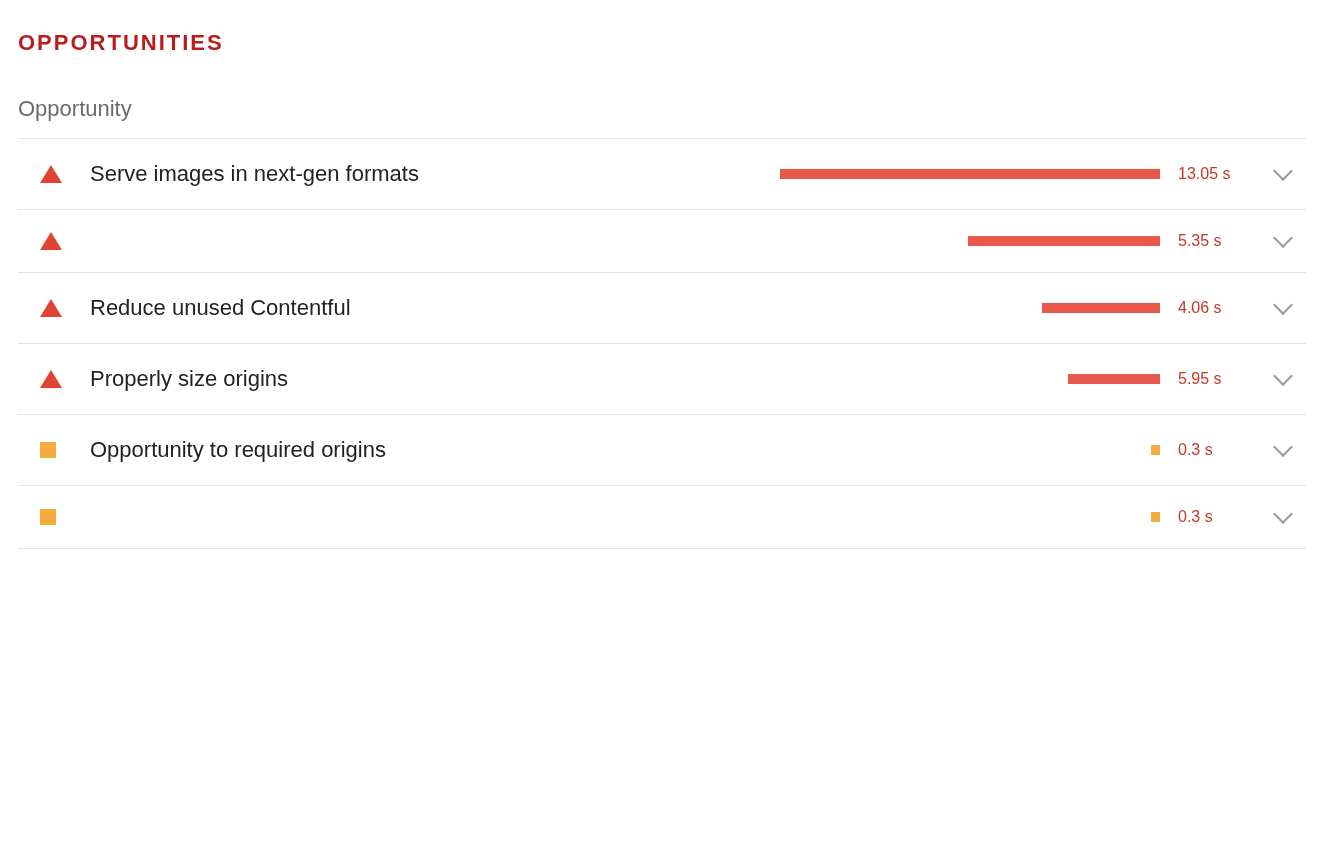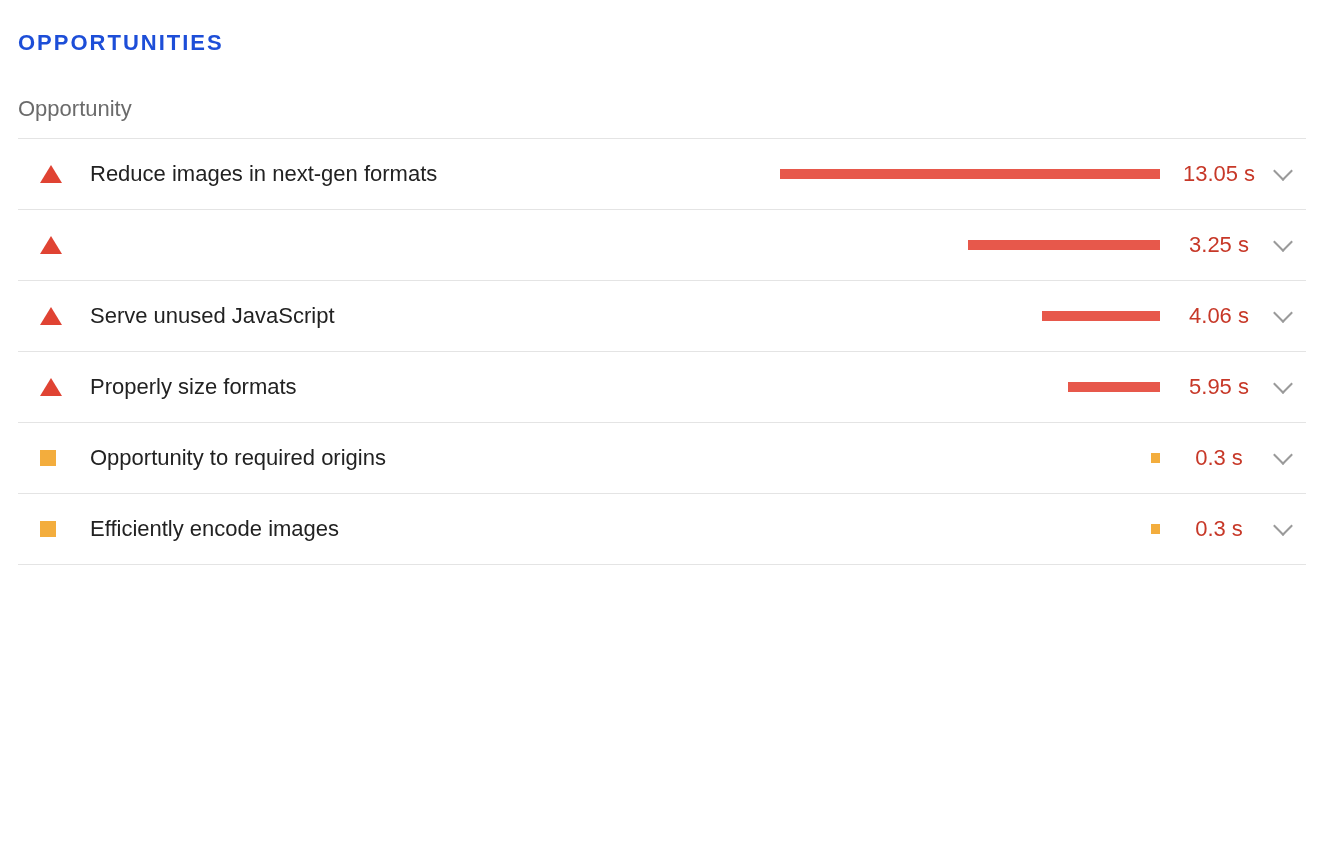--- a/index.html
+++ b/index.html
@@ -8,21 +8,21 @@
     padding: 18px;
     font-family: -apple-system, BlinkMacSystemFont, "Segoe UI", Helvetica, Arial, sans-serif;
     background: #fff;
     color: #212121;
     width: 1324px;
   }
   .section-title {
     font-size: 22px;
     font-weight: 600;
     letter-spacing: 2px;
-    color: #1d4ed8;
+    color: #b91c1c;
     margin: 12px 0 40px 0;
   }
   .header-row {
     display: flex;
     align-items: baseline;
     font-size: 22px;
     color: #6b6b6b;
     padding: 0 0 16px 0;
     border-bottom: 1px solid #e4e4e4;
     justify-content: space-between;
@@ -78,22 +78,22 @@
     position: absolute;
     right: 0;
     top: 0;
     height: 10px;
   }
   .bar-red   { background: #e7584b; }
   .bar-amber { background: #f3ad3d; }
 
   .savings-cell {
     width: 82px;
-    text-align: center;
-    font-size: 22px;
+    text-align: left;
+    font-size: 16px;
     color: #c73828;
     font-weight: 400;
     white-space: normal;
   }
   .savings-unit {
     display: inline;
   }
 
   .chevron-cell {
     width: 46px;
@@ -116,65 +116,65 @@
 
 <div class="header-row">
   <div class="col-opportunity">Opportunity</div>
 </div>
 
 <div id="opps-container">
     <div class="opp-row">
       <div class="icon-cell">
         <div class="triangle-up"></div>
       </div>
-      <div class="label-cell">Reduce images in next-gen formats</div>
+      <div class="label-cell">Serve images in next-gen formats</div>
       <div class="bar-cell">
         <div class="bar-track">
           <div class="bar-fill bar-red" style="width: 380px;"></div>
         </div>
       </div>
       <div class="savings-cell"><span>13.05</span> <span class="savings-unit"> s</span></div>
       <div class="chevron-cell">
         <div class="chevron-down-icon"></div>
       </div>
     </div>
     <div class="opp-row">
       <div class="icon-cell">
         <div class="triangle-up"></div>
       </div>
       <div class="bar-cell">
         <div class="bar-track">
           <div class="bar-fill bar-red" style="width: 192px;"></div>
         </div>
       </div>
-      <div class="savings-cell"><span>3.25 s</span></div>
-      <div class="chevron-cell">
-        <div class="chevron-down-icon"></div>
-      </div>
-    </div>
-    <div class="opp-row">
-      <div class="icon-cell">
-        <div class="triangle-up"></div>
-      </div>
-      <div class="label-cell">Serve unused JavaScript</div>
+      <div class="savings-cell"><span>5.35 s</span></div>
+      <div class="chevron-cell">
+        <div class="chevron-down-icon"></div>
+      </div>
+    </div>
+    <div class="opp-row">
+      <div class="icon-cell">
+        <div class="triangle-up"></div>
+      </div>
+      <div class="label-cell">Reduce unused Contentful</div>
       <div class="bar-cell">
         <div class="bar-track">
           <div class="bar-fill bar-red" style="width: 118px;"></div>
         </div>
       </div>
       <div class="savings-cell"><span>4.06 s</span></div>
       <div class="chevron-cell">
         <div class="chevron-down-icon"></div>
       </div>
     </div>
     <div class="opp-row">
       <div class="icon-cell">
         <div class="triangle-up"></div>
       </div>
-      <div class="label-cell">Properly size formats</div>
+      <div class="label-cell">Properly size origins</div>
       <div class="bar-cell">
         <div class="bar-track">
           <div class="bar-fill bar-red" style="width: 92px;"></div>
         </div>
       </div>
       <div class="savings-cell"><span>5.95 s</span></div>
       <div class="chevron-cell">
         <div class="chevron-down-icon"></div>
       </div>
     </div>
@@ -190,21 +190,20 @@
       </div>
       <div class="savings-cell"><span>0.3 s</span></div>
       <div class="chevron-cell">
         <div class="chevron-down-icon"></div>
       </div>
     </div>
     <div class="opp-row">
       <div class="icon-cell">
         <div class="square-warn"></div>
       </div>
-      <div class="label-cell">Efficiently encode images</div>
       <div class="bar-cell">
         <div class="bar-track">
           <div class="bar-fill bar-amber" style="width: 9px;"></div>
         </div>
       </div>
       <div class="savings-cell"><span>0.3 s</span></div>
       <div class="chevron-cell">
         <div class="chevron-down-icon"></div>
       </div>
     </div>

